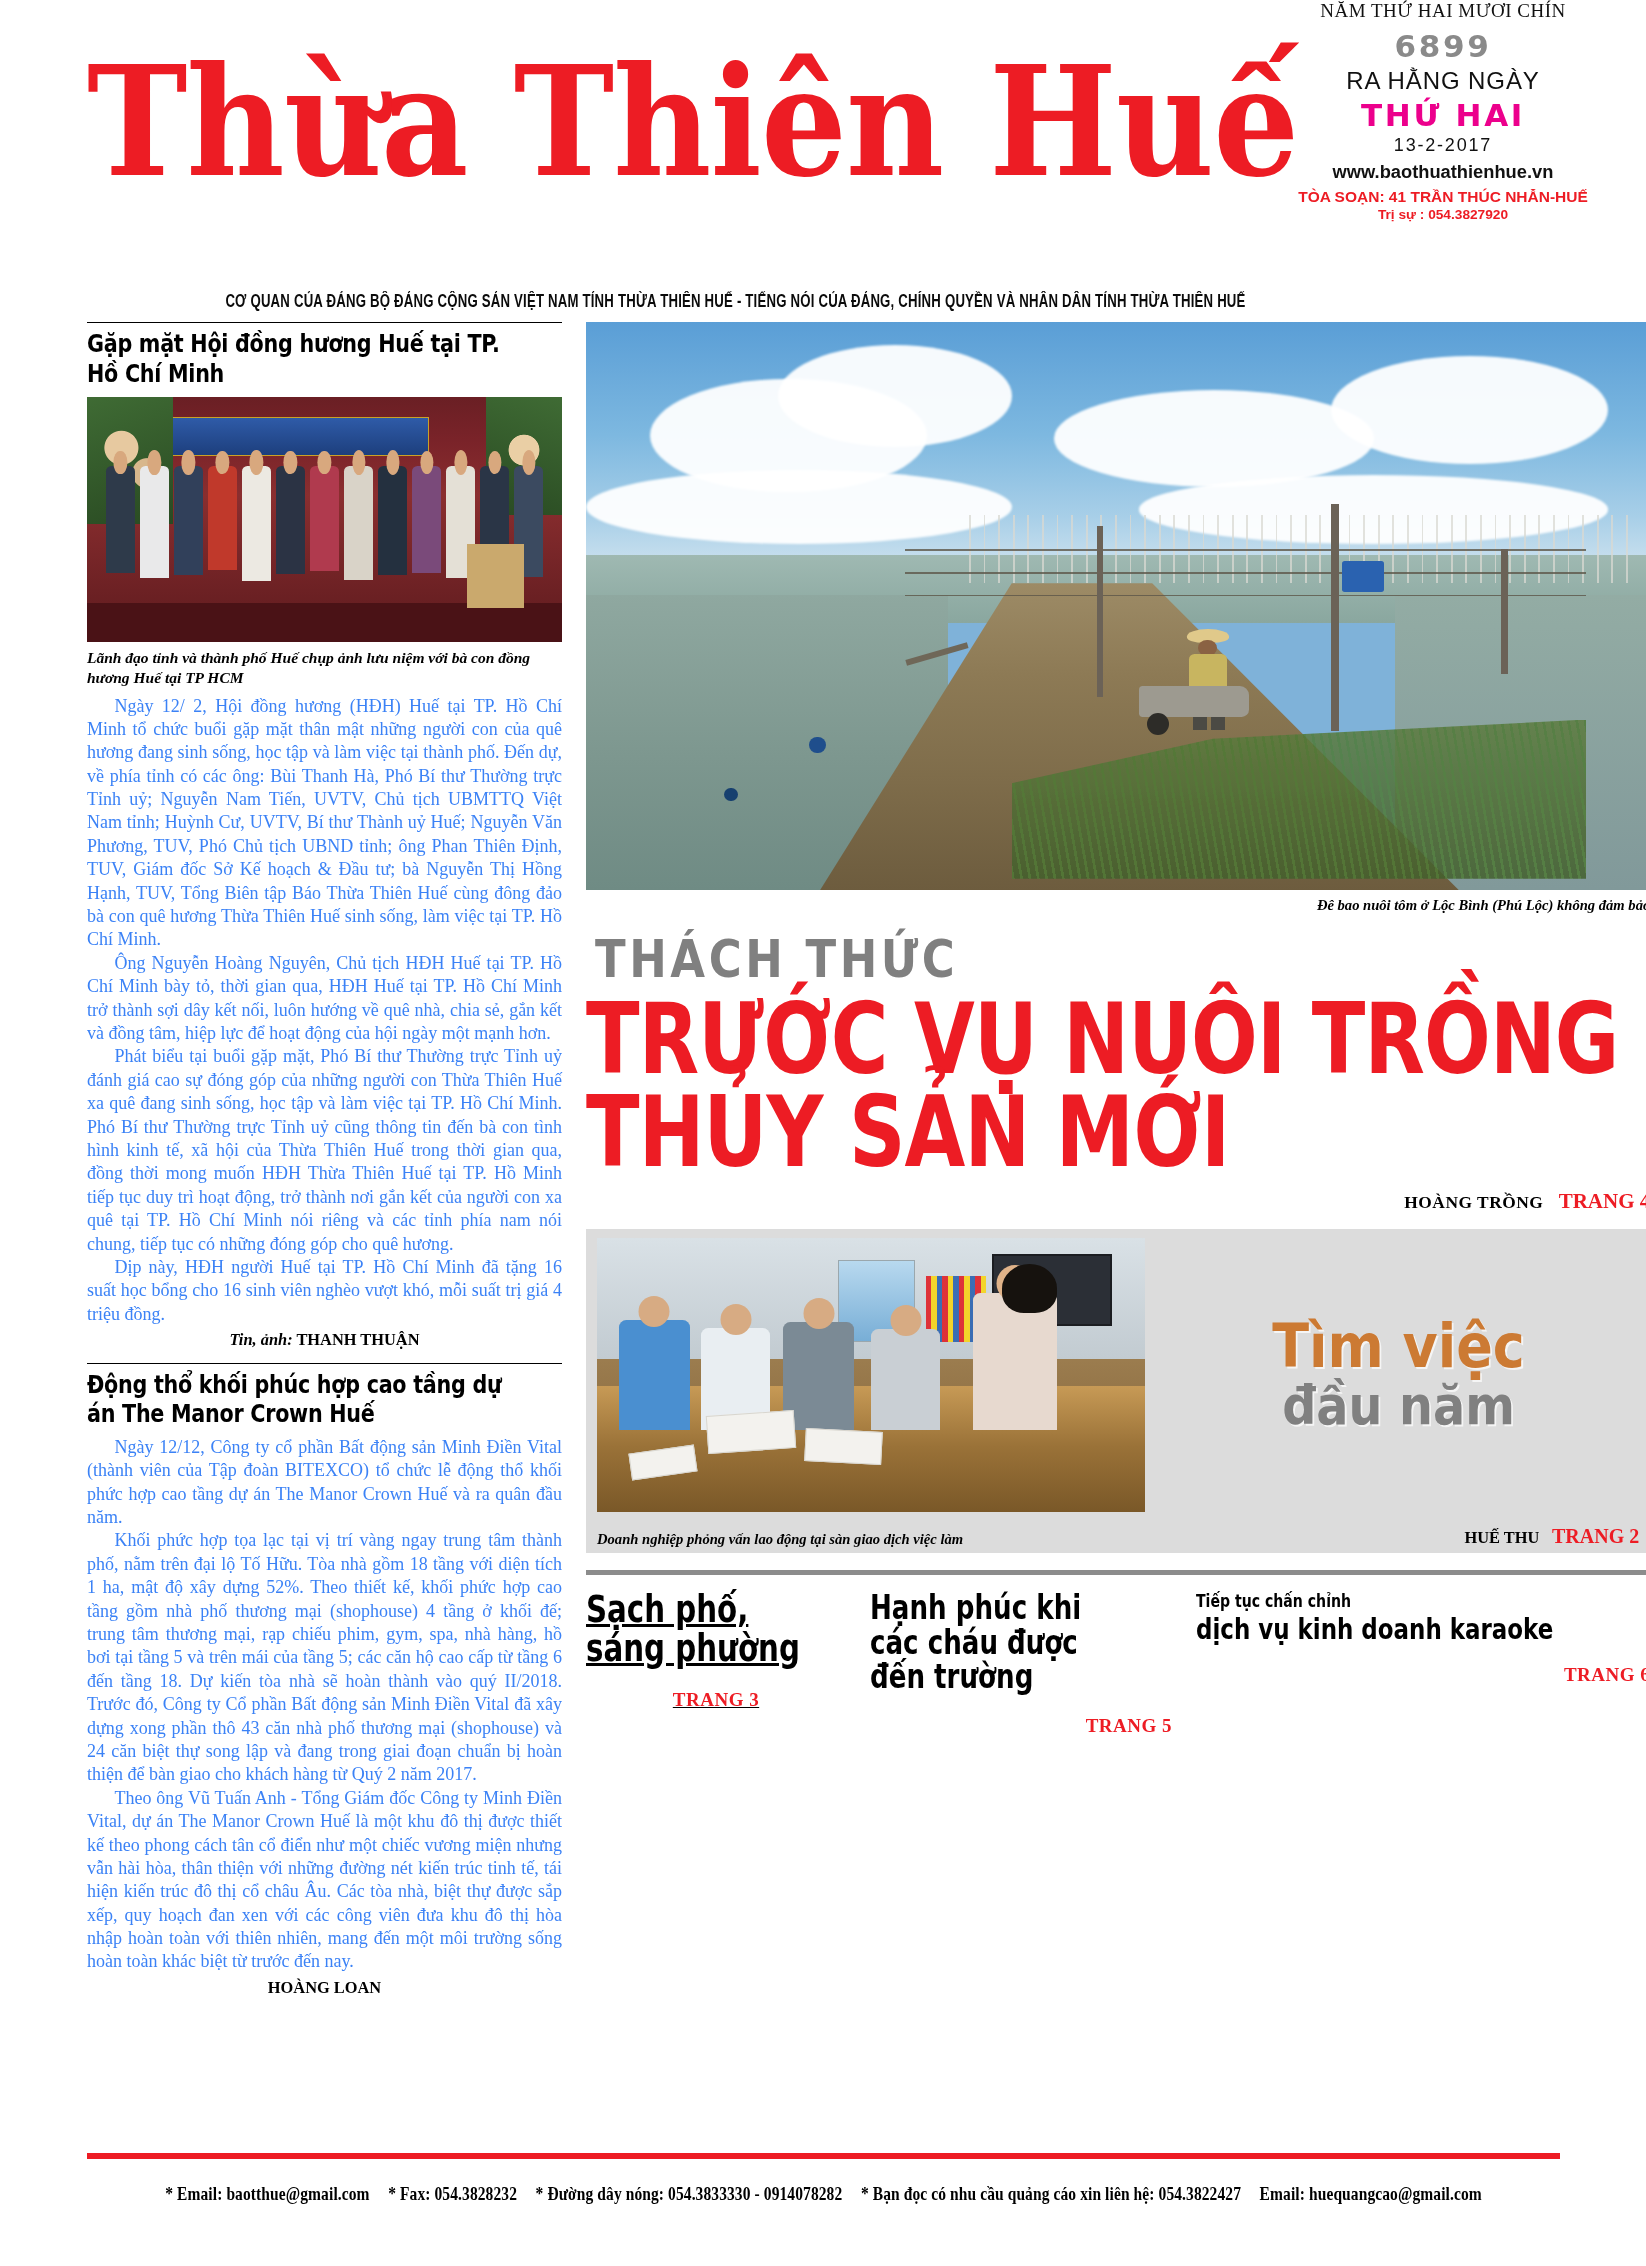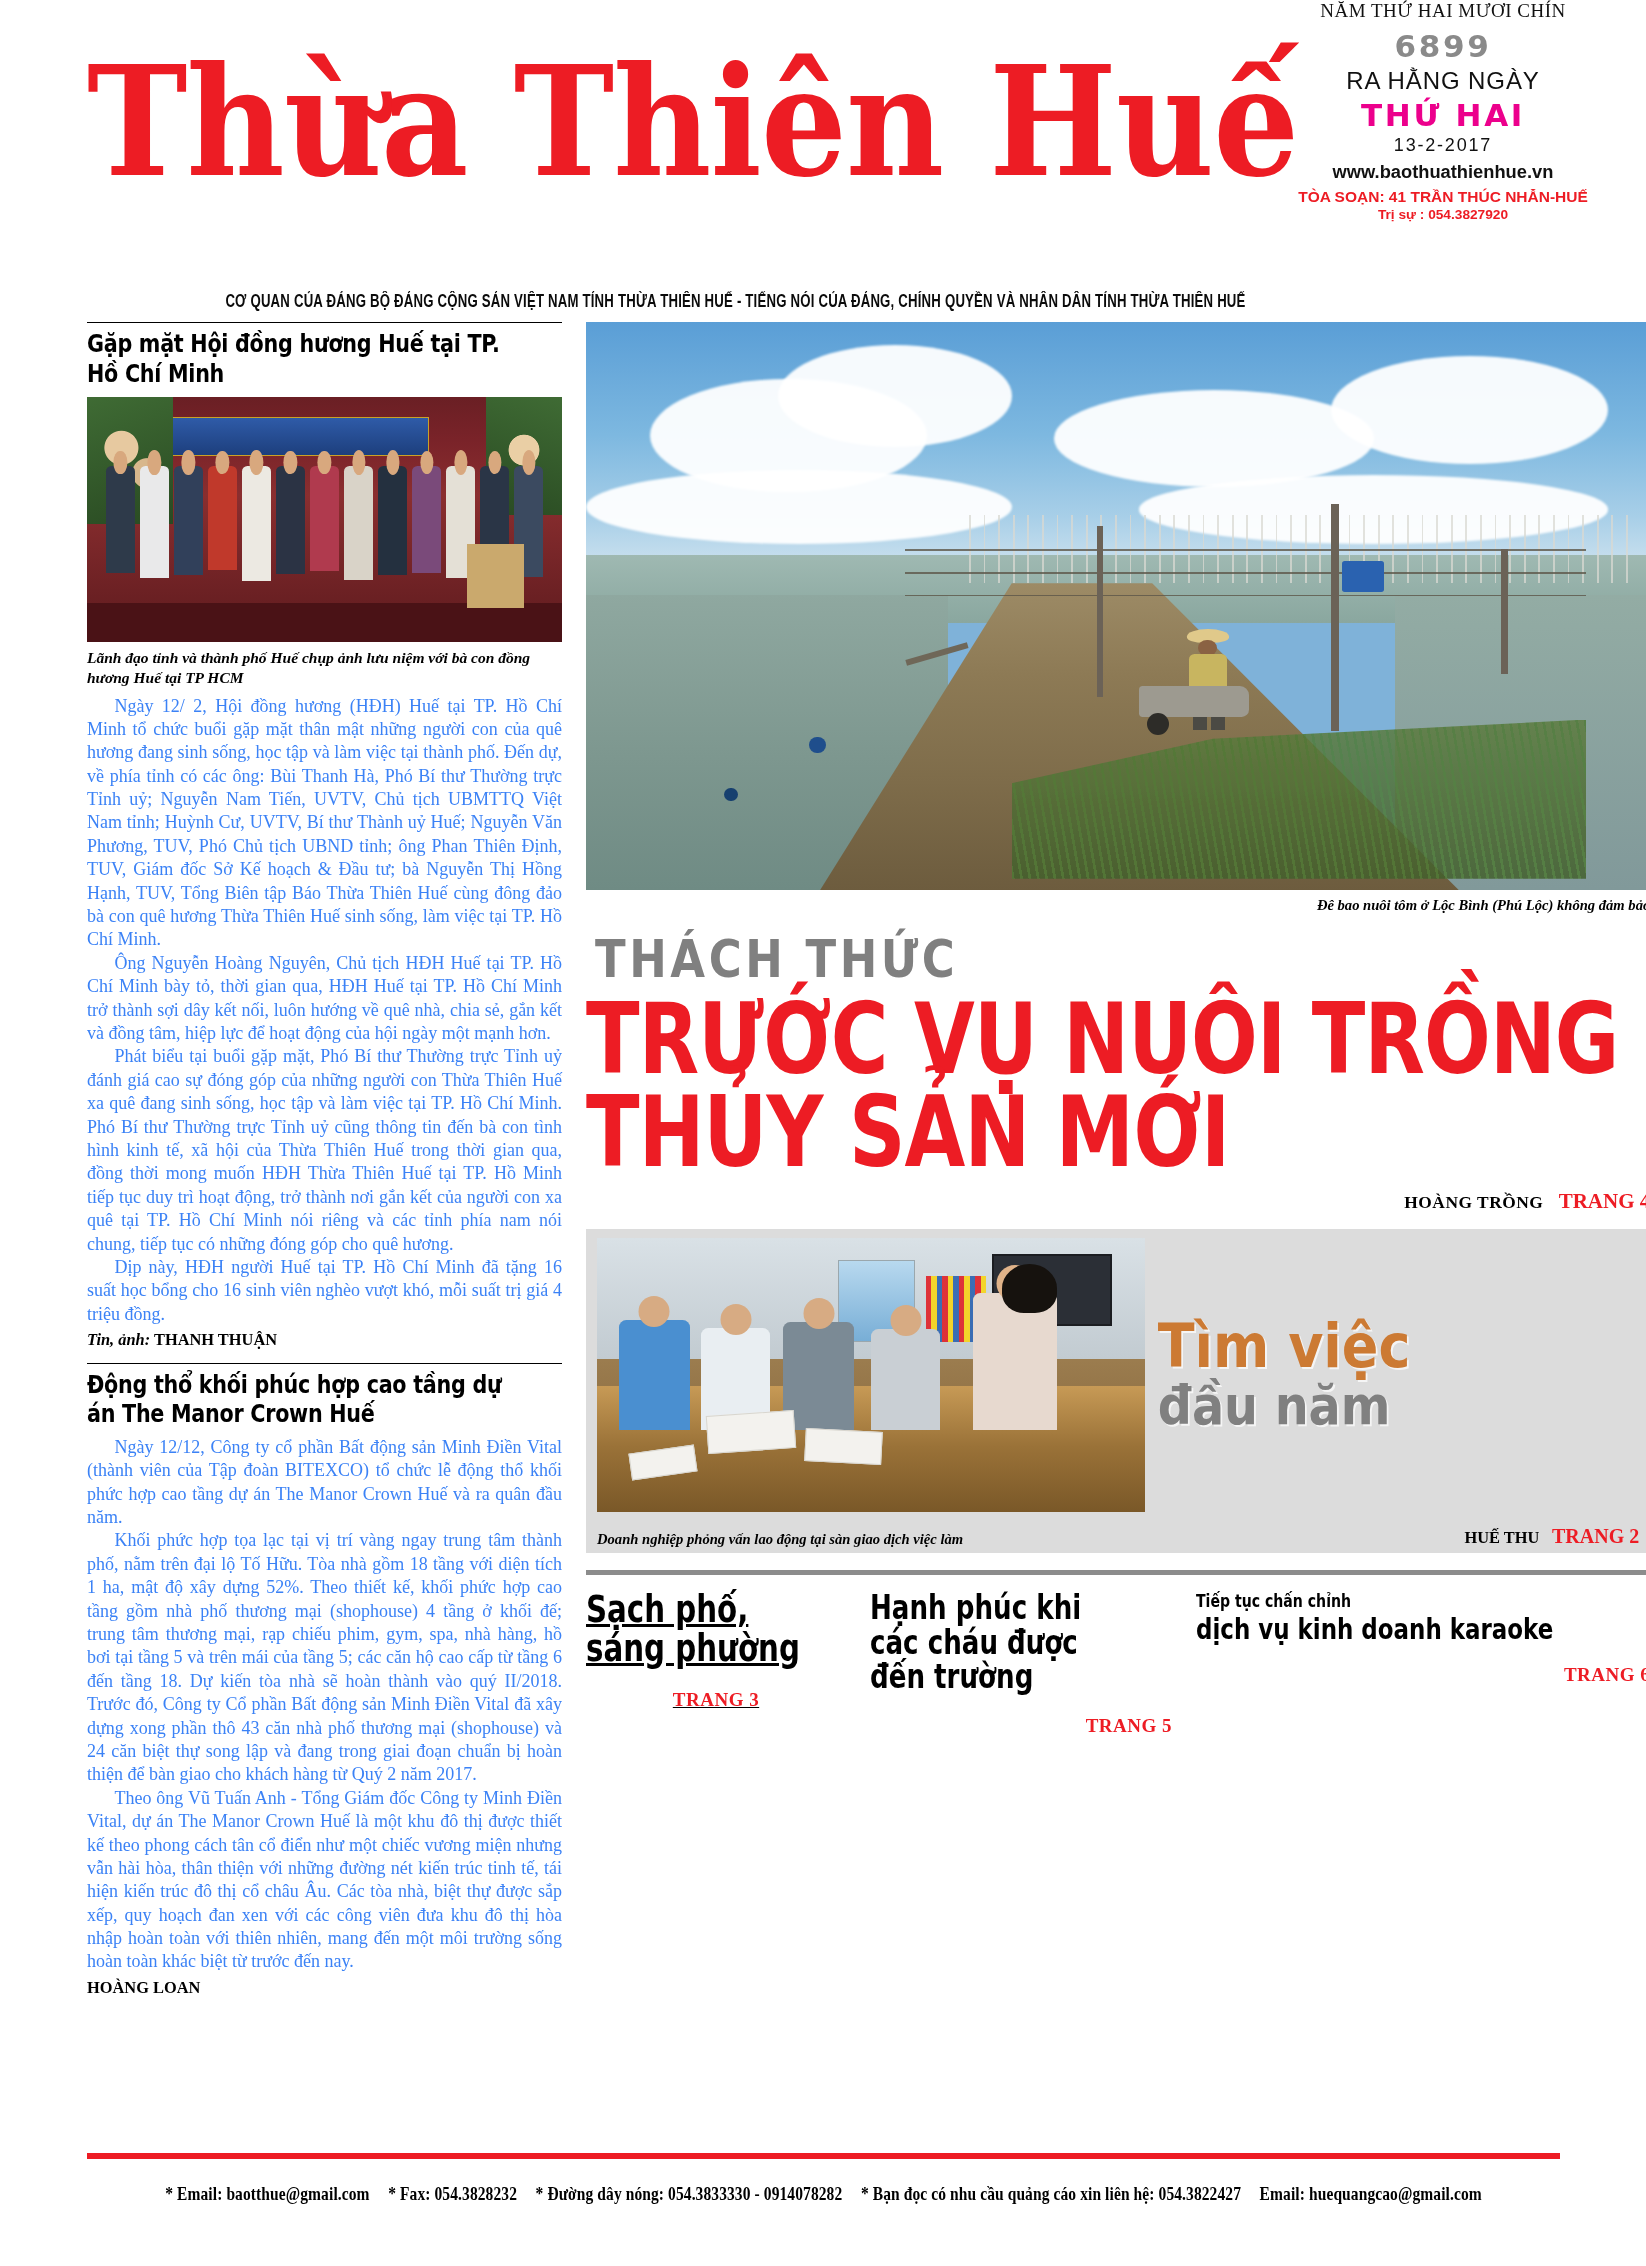--- a/index.html
+++ b/index.html
@@ -158,21 +158,21 @@
     font-family: "Liberation Serif", serif;
     font-size: 18px;
     line-height: 1.30;
     color: #3b82f6;
     text-align: justify;
     margin-top: 7.3px;
     hyphens: none;
   }
   .body-text p { text-indent: 27.4px; margin-bottom: 0; }
   .byline {
-    text-align: left;
+    text-align: center;
     font-family: "Liberation Serif", serif;
     font-size: 16.4px;
     font-weight: bold;
     margin-top: 3.7px;
   }
   .byline i { font-weight: bold; }
   .second-head { margin-top: 12.8px; }
 
   
   .hero-photo {
@@ -238,21 +238,21 @@
     height: 274px;
     overflow: hidden;
     position: relative;
     flex: 0 0 548px;
   }
   .promo-right {
     flex: 1;
     display: flex;
     flex-direction: column;
     justify-content: center;
-    align-items: flex-start;
+    align-items: center;
     text-align: center;
   }
   .promo-t1 {
     font-family: "DejaVu Sans Condensed", "Liberation Sans", sans-serif;
     font-weight: bold;
     font-size: 60px;
     color: #CC7A33;
     line-height: 1;
     text-shadow: 1.8px 1.8px 0 rgba(255,255,255,.7);
   }

